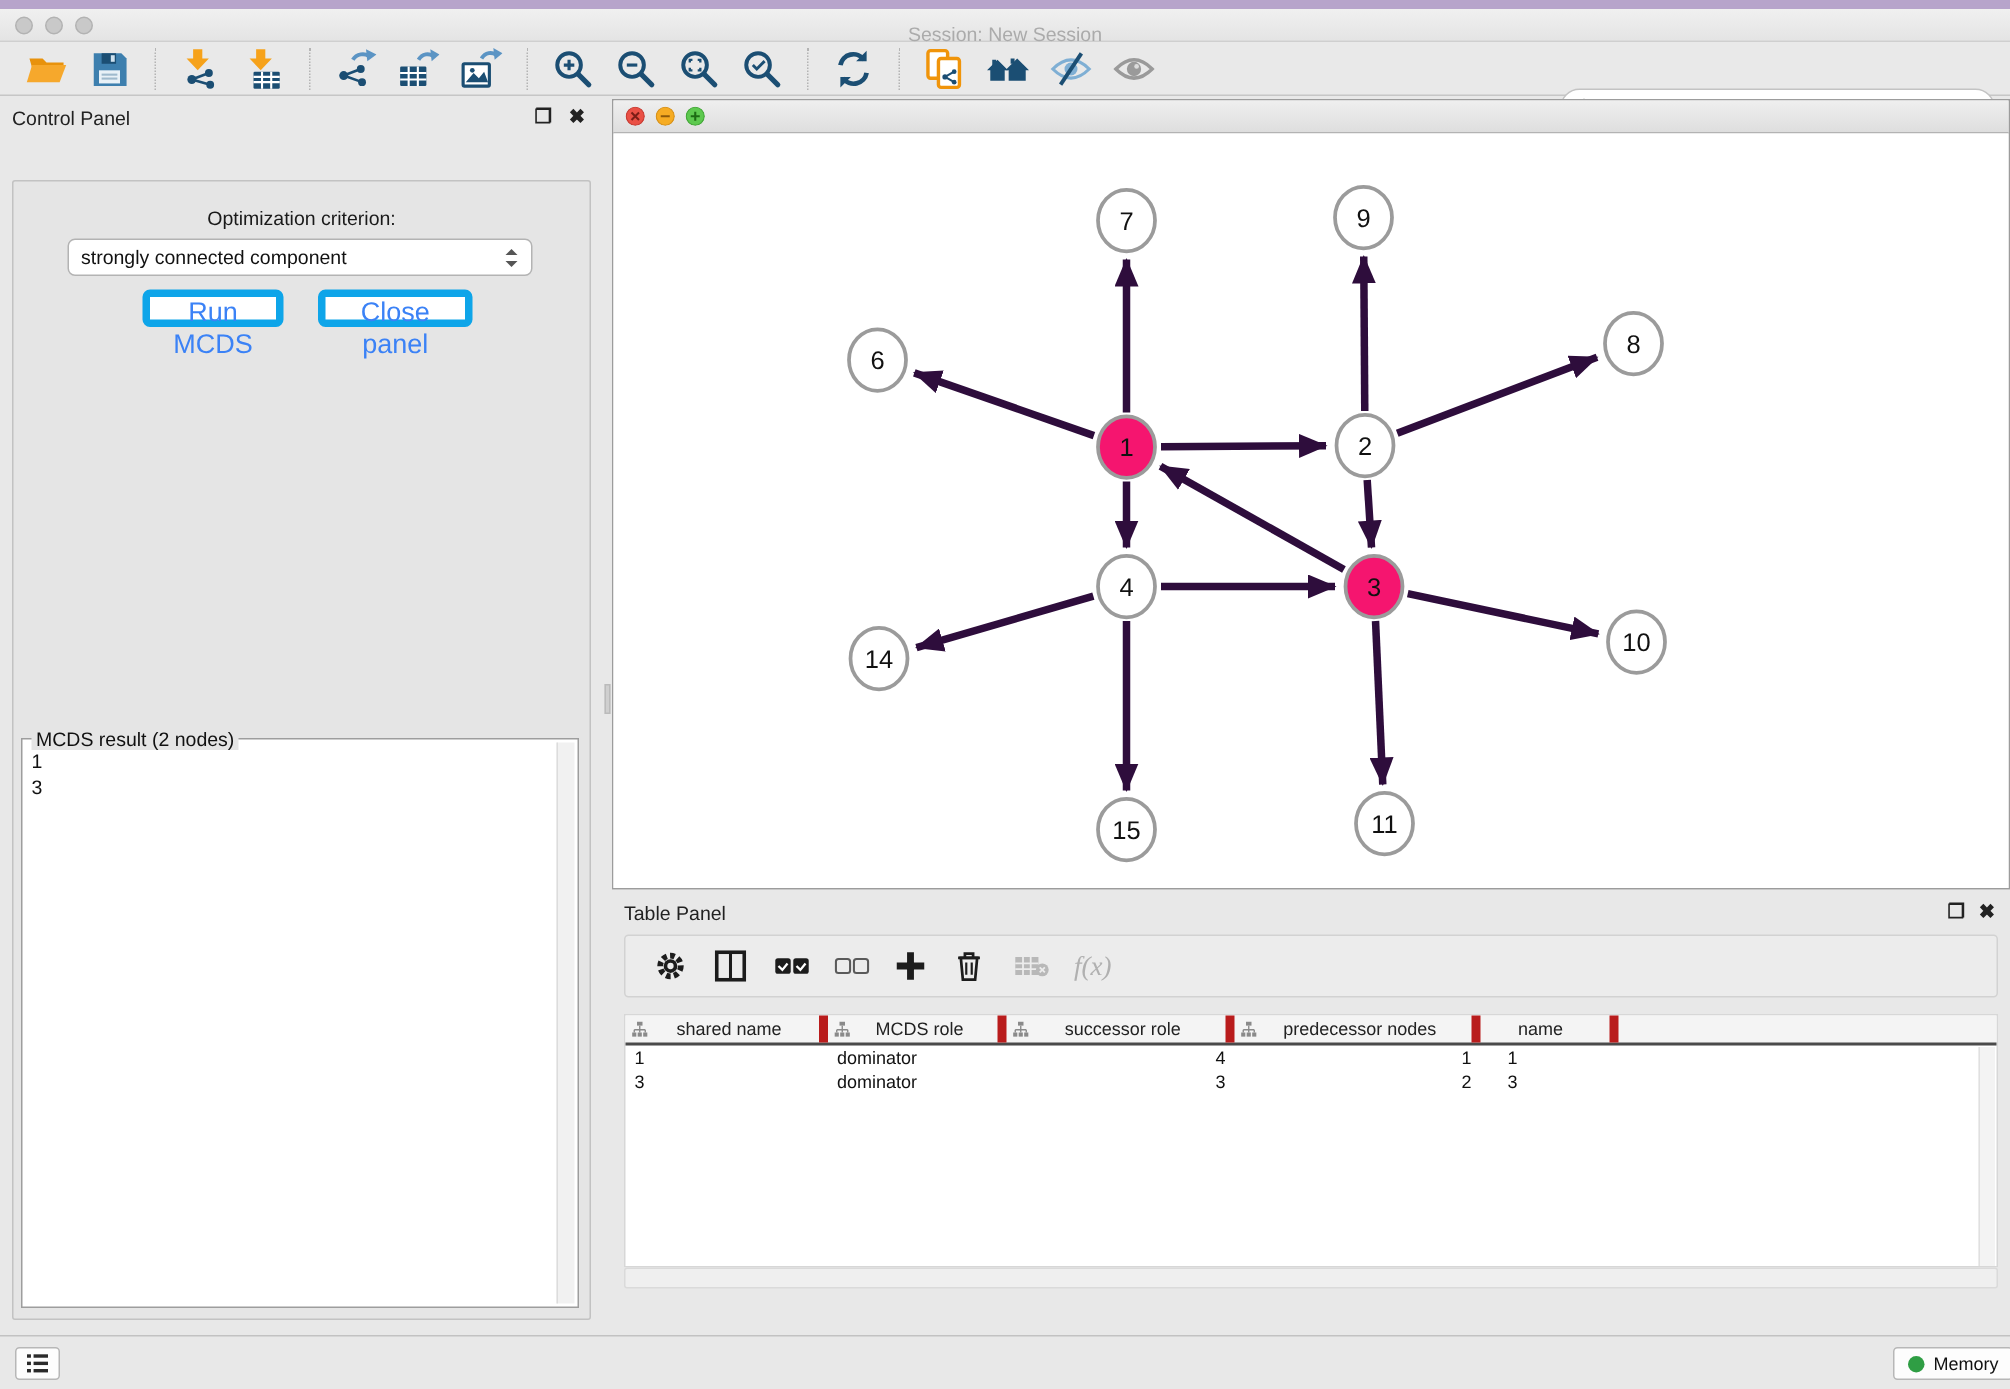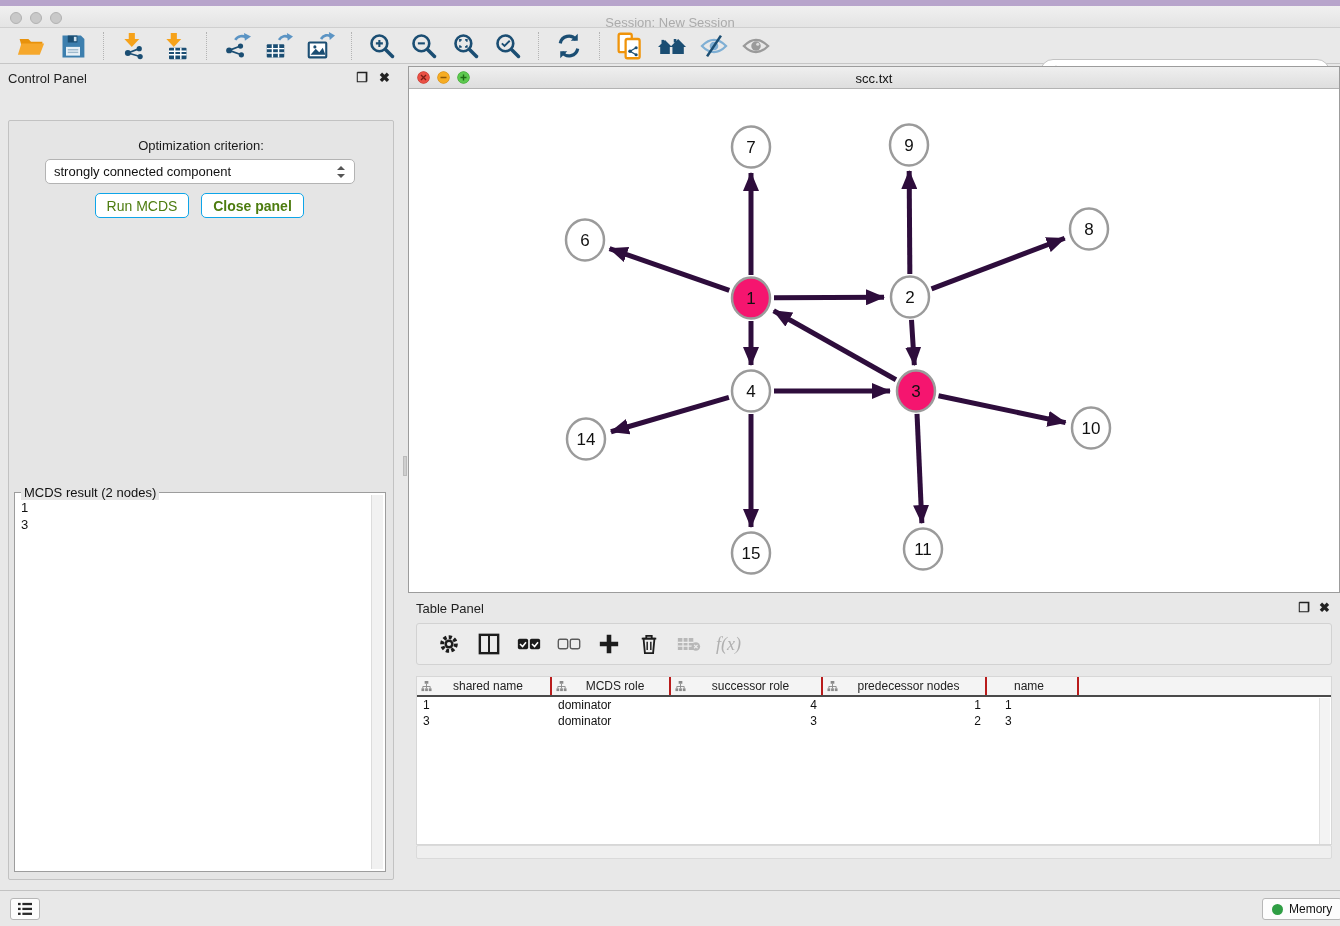--- a/index.html
+++ b/index.html
@@ -24,45 +24,45 @@
   #cp-header { left:8px; top:7px; font-size:13px; color:#222; }
   .panel-ctrl { position:absolute; top:6px; font-weight:bold; color:#222; font-size:13px; }
   .cp-tabs { position:absolute; left:0; top:32px; width:402px; display:flex; justify-content:center; }
   .seg-tab { font-size:13px; font-weight:600; color:#1a1a1a; background:#fff; border:1px solid #b3b3b3; border-left:none; padding:3px 14px; cursor:default; }
   .seg-tab.first { border-left:1px solid #b3b3b3; border-radius:4px 0 0 4px; }
   .seg-tab.last { border-radius:0 4px 4px 0; }
   .seg-tab.active { background:#d6d6d6; color:#bdbdbd; border-color:#c2c2c2; }
   #cp-body { left:8px; top:56px; width:386px; height:760px; background:#e5e5e5; border:1px solid #c2c2c2; border-radius:2px; }
   #opt-label { left:0; top:74px; width:402px; text-align:center; font-size:13px; color:#1a1a1a; }
   #opt-select { left:45px; top:95px; width:310px; height:25px; background:#fff; border:1px solid #b3b3b3; border-radius:5px; font-size:13px; color:#111; display:flex; align-items:center; padding:0 8px; justify-content:space-between; }
-  .cp-btn { position:absolute; top:129px; height:25px; background:#fff; border:1px solid #0ea5e9; border-radius:5px; font-size:14px; color:#4d7c0f; font-family:"Liberation Sans",sans-serif; }
+  .cp-btn { position:absolute; top:129px; height:25px; background:#fff; border:5px solid #0ea5e9; border-radius:5px; font-size:18px; color:#3b82f6; font-family:"Liberation Sans",sans-serif; }
   #mcds-fieldset { left:14px; top:428px; width:372px; height:380px; border:1px solid #9d9d9d; background:#fff; }
   #mcds-legend { position:absolute; left:6px; top:-8px; background:#e5e5e5; padding:0 3px; font-size:13px; color:#111; }
   #mcds-list { position:absolute; left:0; top:2px; width:356px; height:374px; font-size:13px; color:#111; padding:4px 6px; line-height:17px; }
   #mcds-scroll { position:absolute; right:2px; top:2px; width:12px; height:374px; background:#f1f1f1; border-left:1px solid #dcdcdc; }
 
   
   #v-splitter { left:402px; top:64px; width:6px; height:826px; background:#e8e8e8; }
   #v-grip { left:403px; top:456px; width:4px; height:20px; background:#cfcfcf; border:1px solid #bbb; }
 
   
   #net-window { left:408px; top:66px; width:932px; height:527px; border:1px solid #9c9c9c; background:#fff; }
   #net-titlebar { position:absolute; left:0; top:0; width:930px; height:22px; background:linear-gradient(#efefef,#dedede); border-bottom:1px solid #b3b3b3; }
   .tl { position:absolute; top:4px; width:13px; height:13px; border-radius:50%; }
   #net-title { position:absolute; left:0; top:4px; width:930px; text-align:center; font-size:13px; color:#111; }
   #net-canvas { position:absolute; left:0; top:22px; width:930px; height:503px; background:#fff; }
 
   
   #table-panel { left:408px; top:597px; width:932px; height:293px; background:#e8e8e8; }
   #tp-header { left:8px; top:4px; font-size:13px; color:#222; }
   #tp-toolbar { left:8px; top:26px; width:916px; height:42px; background:#ececec; border:1px solid #d2d2d2; border-radius:3px; display:flex; align-items:center; padding-left:12px; }
-  .tp-icon { width:26px; height:26px; margin:0 7px; display:flex; align-items:center; justify-content:center; }
+  .tp-icon { width:26px; height:26px; margin:0 7px; display:flex; align-items:center; justify-content:flex-start; }
   #data-table { left:8px; top:79px; width:916px; height:169px; background:#fff; border:1px solid #d7d7d7; }
   #tbl-head { display:flex; height:20px; background:#f4f4f4; border-bottom:2px solid #4a4a4a; }
-  .th { display:flex; align-items:center; font-size:12px; color:#222; border-right:2px solid #b91c1c; padding-left:4px; }
+  .th { display:flex; align-items:center; font-size:12px; color:#222; border-right:6px solid #b91c1c; padding-left:4px; }
   .th .th-label { flex:1; text-align:center; padding-right:6px; }
   .tr { display:flex; height:16px; font-size:12px; color:#111; }
   .td { padding:1px 6px; white-space:nowrap; overflow:hidden; }
   .c0 { width:135px; } .c1 { width:119px; } .c2 { width:152px; text-align:right; } .c3 { width:164px; text-align:right; } .c4 { width:92px; padding-left:18px; }
   #tbl-scroll-v { position:absolute; right:1px; top:21px; width:11px; height:146px; background:#f3f3f3; border-left:1px solid #e0e0e0; }
   #tp-hscroll { left:8px; top:248px; width:916px; height:14px; background:#efefef; border:1px solid #dadada; border-radius:2px; }
   #tp-tabs { left:0; top:266px; width:932px; display:flex; justify-content:center; }
 
   
   #statusbar { left:0; top:890px; width:1340px; height:36px; background:#e8e8e8; border-top:1px solid #c2c2c2; }
@@ -236,21 +236,21 @@
     <div class="abs" id="cp-body"></div>
     <div class="abs" id="opt-label">Optimization criterion:</div>
     <div class="abs" id="opt-select">
       <span>strongly connected component</span>
       <svg width="10" height="14" viewBox="0 0 10 14">
           <path d="M1 5l4-4 4 4z" fill="#555"></path>
           <path d="M1 9l4 4 4-4z" fill="#555"></path>
         </svg>
     </div>
     <button class="cp-btn" style="left:95px; width:94px;">Run MCDS</button>
-    <button class="cp-btn" style="left:201px; width:103px;font-weight:bold;">Close panel</button>
+    <button class="cp-btn" style="left:212px; width:103px;">Close panel</button>
     <div class="abs" id="mcds-fieldset">
       <span id="mcds-legend">MCDS result (2 nodes)</span>
       <div id="mcds-list">
         <div>1</div>
         <div>3</div>
       </div>
       <div id="mcds-scroll"></div>
     </div>
   </div>
 
@@ -264,21 +264,20 @@
           <path d="M4 4l5 5M9 4l-5 5" stroke="#7c1d16" stroke-width="1.4"></path>
         </svg>
       <svg class="tl" style="left:28px;" width="13" height="13" viewBox="0 0 13 13">
           <circle cx="6.5" cy="6.5" r="6" fill="#f6ac23" stroke="#d8921a" stroke-width="0.8"></circle>
           <path d="M3.5 6.5h6" stroke="#8e5a0a" stroke-width="1.4"></path>
         </svg>
       <svg class="tl" style="left:48px;" width="13" height="13" viewBox="0 0 13 13">
           <circle cx="6.5" cy="6.5" r="6" fill="#5dc94f" stroke="#43a838" stroke-width="0.8"></circle>
           <path d="M3.5 6.5h6M6.5 3.5v6" stroke="#1d6b14" stroke-width="1.4"></path>
         </svg>
-      <div id="net-title">scc.txt</div>
     </div>
     <svg id="net-canvas" viewBox="0 0 930 503">
       <defs>
         <marker id="arrowhead" markerWidth="4" markerHeight="3.2" refX="3.6" refY="1.6" orient="auto" markerUnits="strokeWidth">
           <path d="M0,0 L3.8,1.6 L0,3.2 z" fill="#2e0d3c"></path>
         </marker>
       </defs>
     <line x1="342" y1="186" x2="342" y2="84" stroke="#2e0d3c" stroke-width="5" marker-end="url(#arrowhead)"></line>
         <line x1="320.28718253123094" y1="201.4135938964542" x2="200.54492409513023" y2="159.5759373344431" stroke="#2e0d3c" stroke-width="5" marker-end="url(#arrowhead)"></line>
         <line x1="364.9995451264251" y1="208.85534877278977" x2="475.0005142049107" y2="208.16351877858546" stroke="#2e0d3c" stroke-width="5" marker-end="url(#arrowhead)"></line>

